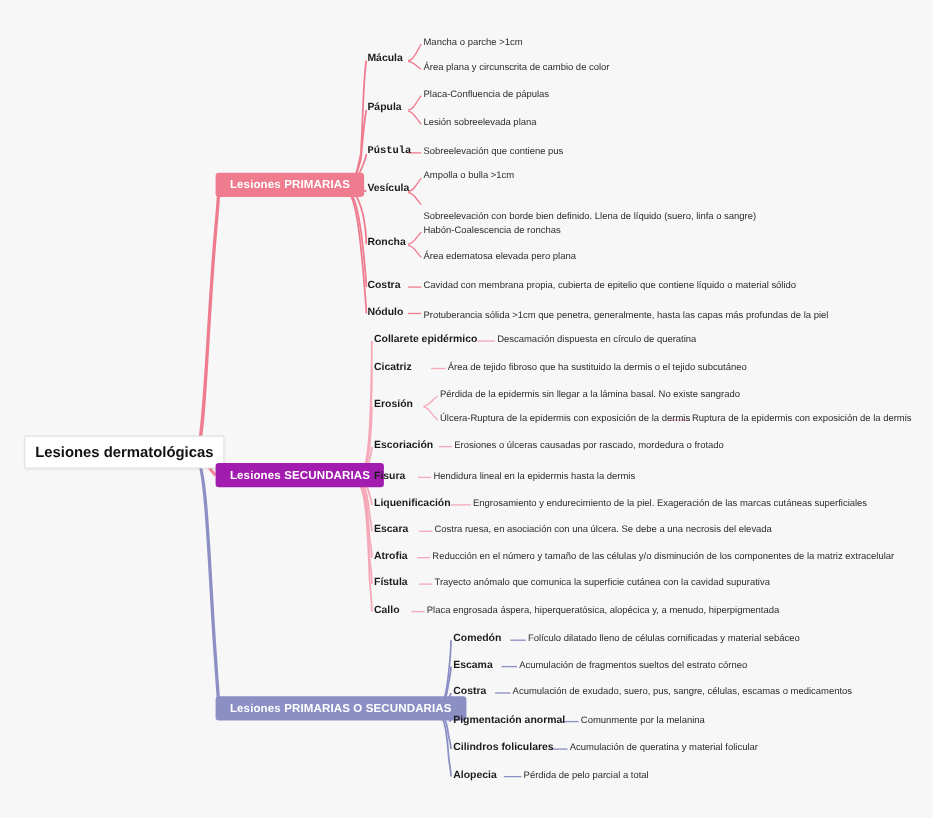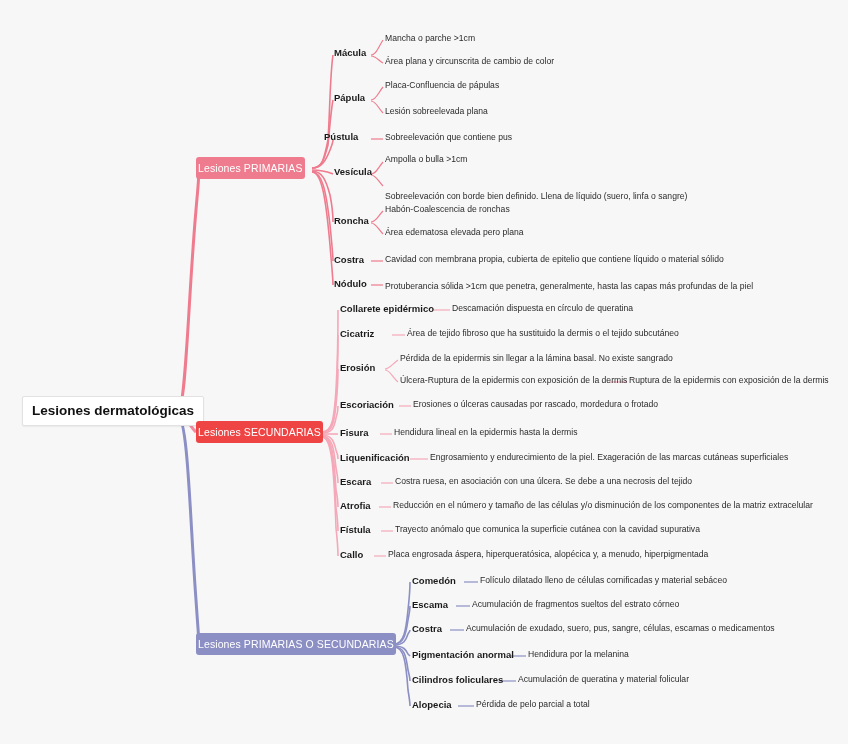--- a/index.html
+++ b/index.html
@@ -40,27 +40,27 @@
     font-size: 13.5px;
     font-weight: bold;
     padding: 6px 9px;
     border-radius: 2px;
     box-shadow: 0 1px 2px rgba(0,0,0,0.06);
   }
   
   .pill {
     color: #ffffff;
     font-size: 10.5px;
-    font-weight: normal;
-    padding: 5px 2px;
+    font-weight: bold;
+    padding: 5px 13px;
     border-radius: 3px;
     letter-spacing: 0.1px;
   }
   .pill.primarias { background: #ef7b8e; }
-  .pill.secundarias { background: #ef4444; }
+  .pill.secundarias { background: #a21caf; }
   .pill.mixtas { background: #8b8fc4; }
 
   
   .lbl2 {
     font-size: 9.5px;
     font-weight: bold;
     color: #1a1a1a;
   }
   
   .leaf {
@@ -152,21 +152,21 @@
   <div class="node pill primarias" style="left:196px; top:157px;">Lesiones PRIMARIAS</div>
 
   <div class="node lbl2" style="left:334px; top:48px;">Mácula</div>
   <div class="node leaf" style="left:385px; top:34px;">Mancha o parche &gt;1cm</div>
   <div class="node leaf" style="left:385px; top:57px;">Área plana y circunscrita de cambio de color</div>
 
   <div class="node lbl2" style="left:334px; top:93px;">Pápula</div>
   <div class="node leaf" style="left:385px; top:81px;">Placa-Confluencia de pápulas</div>
   <div class="node leaf" style="left:385px; top:107px;">Lesión sobreelevada plana</div>
 
-  <div class="node lbl2" style="left:324px; top:132px;">Pústula</div>
+  <div class="node lbl2" style="left:334px; top:132px;font-family:Liberation Mono, monospace;">Pústula</div>
   <div class="node leaf" style="left:385px; top:133px;">Sobreelevación que contiene pus</div>
 
   <div class="node lbl2" style="left:334px; top:167px;">Vesícula</div>
   <div class="node leaf" style="left:385px; top:155px;">Ampolla o bulla &gt;1cm</div>
   <div class="node leaf" style="left:385px; top:180px;margin-top:12px;">Sobreelevación con borde bien definido. Llena de líquido (suero, linfa o sangre)</div>
 
   <div class="node lbl2" style="left:334px; top:216px;">Roncha</div>
   <div class="node leaf" style="left:385px; top:205px;">Habón-Coalescencia de ronchas</div>
   <div class="node leaf" style="left:385px; top:228px;">Área edematosa elevada pero plana</div>
 
@@ -192,21 +192,21 @@
   <div class="node lbl2" style="left:340px; top:400px;">Escoriación</div>
   <div class="node leaf" style="left:413px; top:400px;">Erosiones o úlceras causadas por rascado, mordedura o frotado</div>
 
   <div class="node lbl2" style="left:340px; top:428px;">Fisura</div>
   <div class="node leaf" style="left:394px; top:428px;">Hendidura lineal en la epidermis hasta la dermis</div>
 
   <div class="node lbl2" style="left:340px; top:453px;">Liquenificación</div>
   <div class="node leaf" style="left:430px; top:453px;">Engrosamiento y endurecimiento de la piel. Exageración de las marcas cutáneas superficiales</div>
 
   <div class="node lbl2" style="left:340px; top:477px;">Escara</div>
-  <div class="node leaf" style="left:395px; top:477px;">Costra ruesa, en asociación con una úlcera. Se debe a una necrosis del tejido</div>
+  <div class="node leaf" style="left:395px; top:477px;">Costra ruesa, en asociación con una úlcera. Se debe a una necrosis del elevada</div>
 
   <div class="node lbl2" style="left:340px; top:501px;">Atrofia</div>
   <div class="node leaf" style="left:393px; top:501px;">Reducción en el número y tamaño de las células y/o disminución de los componentes de la matriz extracelular</div>
 
   <div class="node lbl2" style="left:340px; top:525px;">Fístula</div>
   <div class="node leaf" style="left:395px; top:525px;">Trayecto anómalo que comunica la superficie cutánea con la cavidad supurativa</div>
 
   <div class="node lbl2" style="left:340px; top:550px;">Callo</div>
   <div class="node leaf" style="left:388px; top:550px;">Placa engrosada áspera, hiperqueratósica, alopécica y, a menudo, hiperpigmentada</div>
 
@@ -215,21 +215,21 @@
   <div class="node lbl2" style="left:412px; top:576px;">Comedón</div>
   <div class="node leaf" style="left:480px; top:576px;">Folículo dilatado lleno de células cornificadas y material sebáceo</div>
 
   <div class="node lbl2" style="left:412px; top:600px;">Escama</div>
   <div class="node leaf" style="left:472px; top:600px;">Acumulación de fragmentos sueltos del estrato córneo</div>
 
   <div class="node lbl2" style="left:412px; top:624px;">Costra</div>
   <div class="node leaf" style="left:466px; top:624px;">Acumulación de exudado, suero, pus, sangre, células, escamas o medicamentos</div>
 
   <div class="node lbl2" style="left:412px; top:650px;">Pigmentación anormal</div>
-  <div class="node leaf" style="left:528px; top:650px;">Hendidura por la melanina</div>
+  <div class="node leaf" style="left:528px; top:650px;">Comunmente por la melanina</div>
 
   <div class="node lbl2" style="left:412px; top:675px;">Cilindros foliculares</div>
   <div class="node leaf" style="left:518px; top:675px;">Acumulación de queratina y material folicular</div>
 
   <div class="node lbl2" style="left:412px; top:700px;text-align:center;">Alopecia</div>
   <div class="node leaf" style="left:476px; top:700px;">Pérdida de pelo parcial a total</div>
 
 </div>
 
 </body></html>

